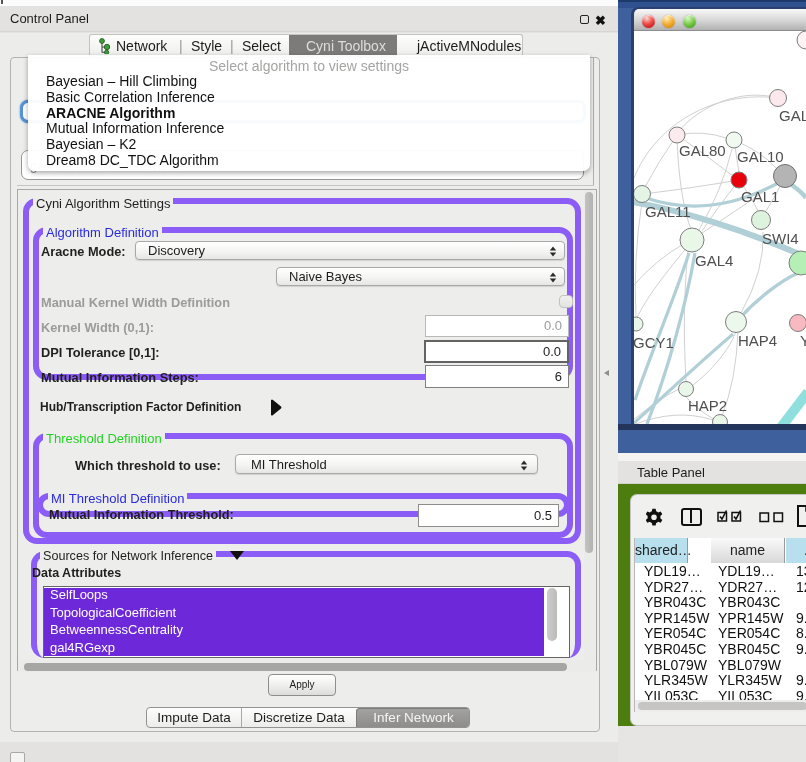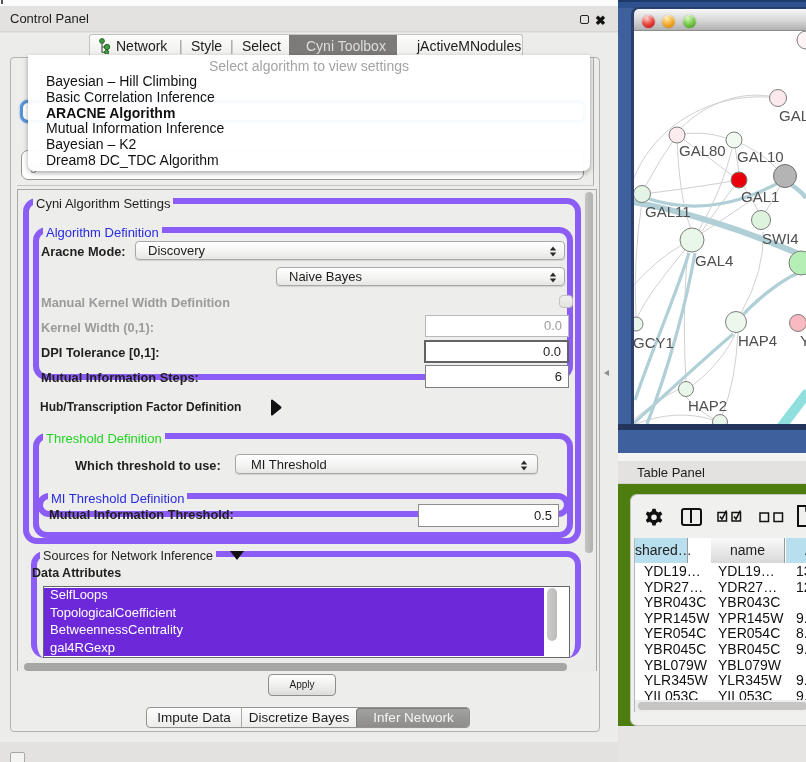--- a/index.html
+++ b/index.html
@@ -139,21 +139,21 @@
   <div class="abs" style="left:547px; top:588px; width:10px; height:53px; background:linear-gradient(90deg,#cdcdcc,#bbbbba); border-radius:5px;"></div>
 
   <div class="abs" style="left:18px; top:660px; width:578px; height:12px; background:#ebebea;"></div>
   <div class="abs" style="left:24px; top:663px; width:543px; height:8px; background:#a6a6a5; border-radius:4px;"></div>
 
   <div class="abs" style="left:268px; top:674px; width:68px; height:22px; border:1px solid #8f8e8d; border-radius:4px; background:linear-gradient(#ffffff,#ececea 60%,#dcdcda); font-size:10px; text-align:center; line-height:20px; color:#1c1c1c;">Apply</div>
 
   <div class="abs" style="left:146px; top:707px; width:324px; height:21px; border:1px solid #949392; border-radius:4px; background:linear-gradient(#fdfdfd,#ececeb); font-size:13.5px; color:#1c1c1c; overflow:hidden;">
     <div class="abs" style="left:0; top:0; width:94px; height:21px; text-align:center; line-height:20px;">Impute Data</div>
     <div class="abs" style="left:94px; top:0; width:1px; height:21px; background:#a9a8a7;"></div>
-    <div class="abs" style="left:95px; top:0; width:114px; height:21px; text-align:center; line-height:20px;">Discretize Bayes</div>
+    <div class="abs" style="left:95px; top:0; width:114px; height:21px; text-align:center; line-height:20px;">Discretize Data</div>
     <div class="abs" style="left:209px; top:0; width:115px; height:21px; background:linear-gradient(#a3a3a2,#8b8a89); border-radius:4px; box-shadow:inset 0 0 0 1px #7d7c7b; color:#f4f4f3; text-align:center; line-height:20px;">Infer Network</div>
   </div>
 
   <div class="abs" style="left:10px; top:752px; width:15px; height:15px; border:1px solid #a9a8a7; background:#f4f4f3; border-radius:2px;"></div>
 </div>
 
 <div class="abs" style="left:604px; top:370px; width:5px; height:6px; background:#8f8e8d; clip-path:polygon(100% 0, 0 50%, 100% 100%);"></div>
 
 <div class="abs" style="left:28px; top:55px; width:562px; height:116px; background:rgba(255,255,255,0.96); border-radius:0 0 7px 7px; box-shadow:0 2px 5px rgba(0,0,0,0.35); z-index:50;">
   <div style="text-align:center; font-size:14px; color:#a5a4a3; padding-top:3px;">Select algorithm to view settings</div>

